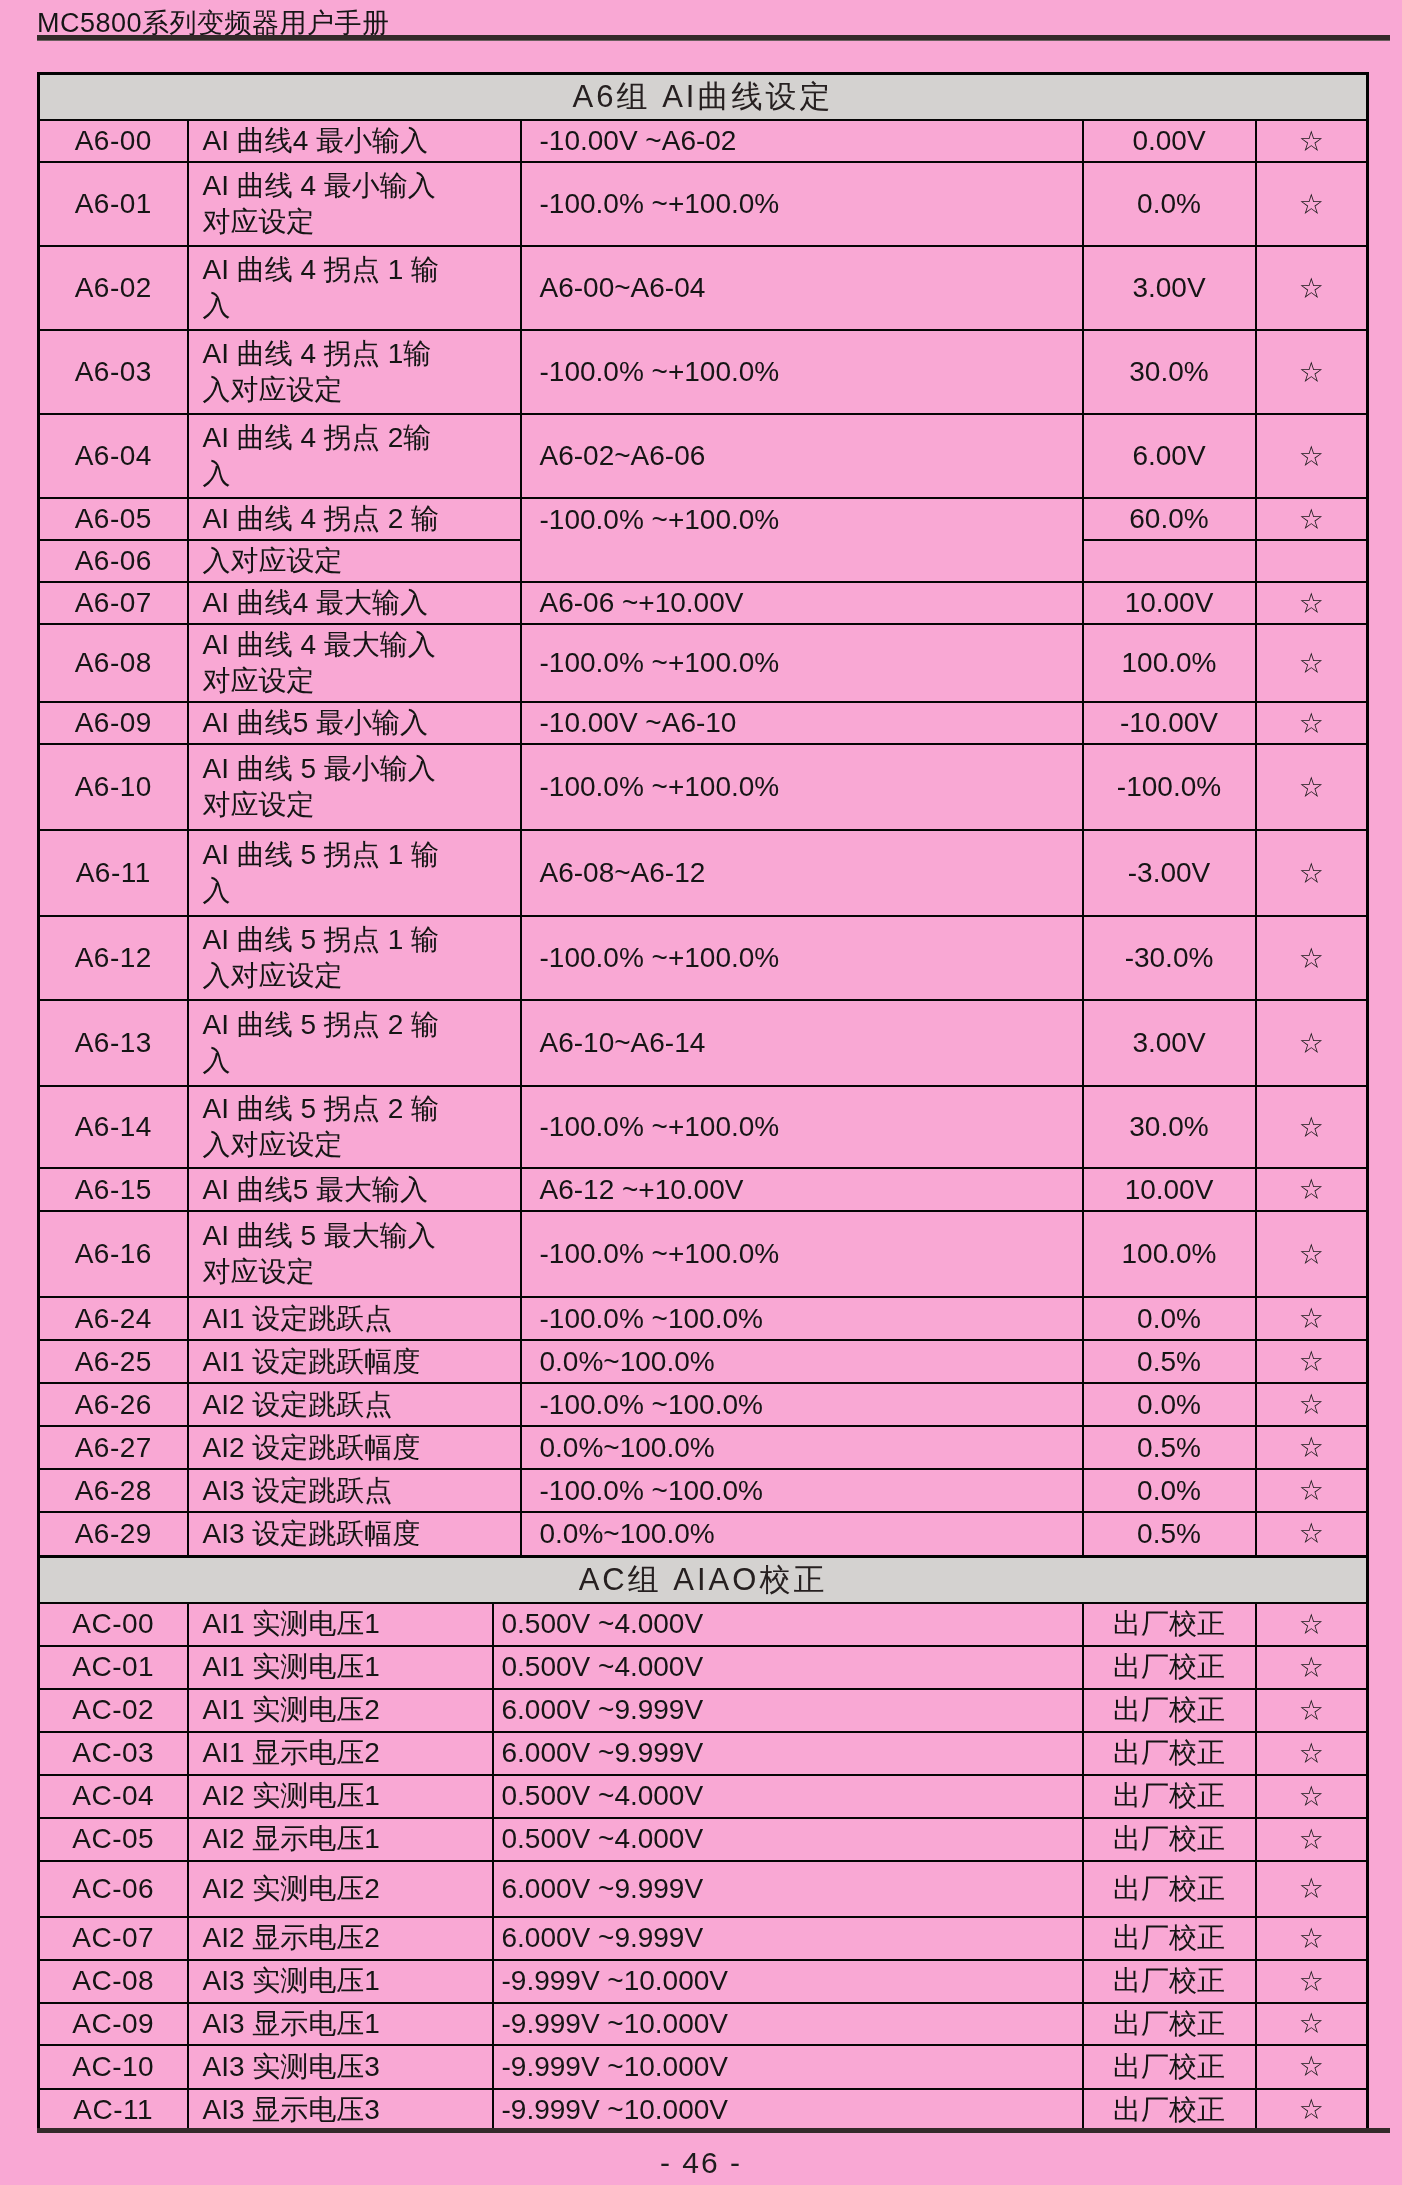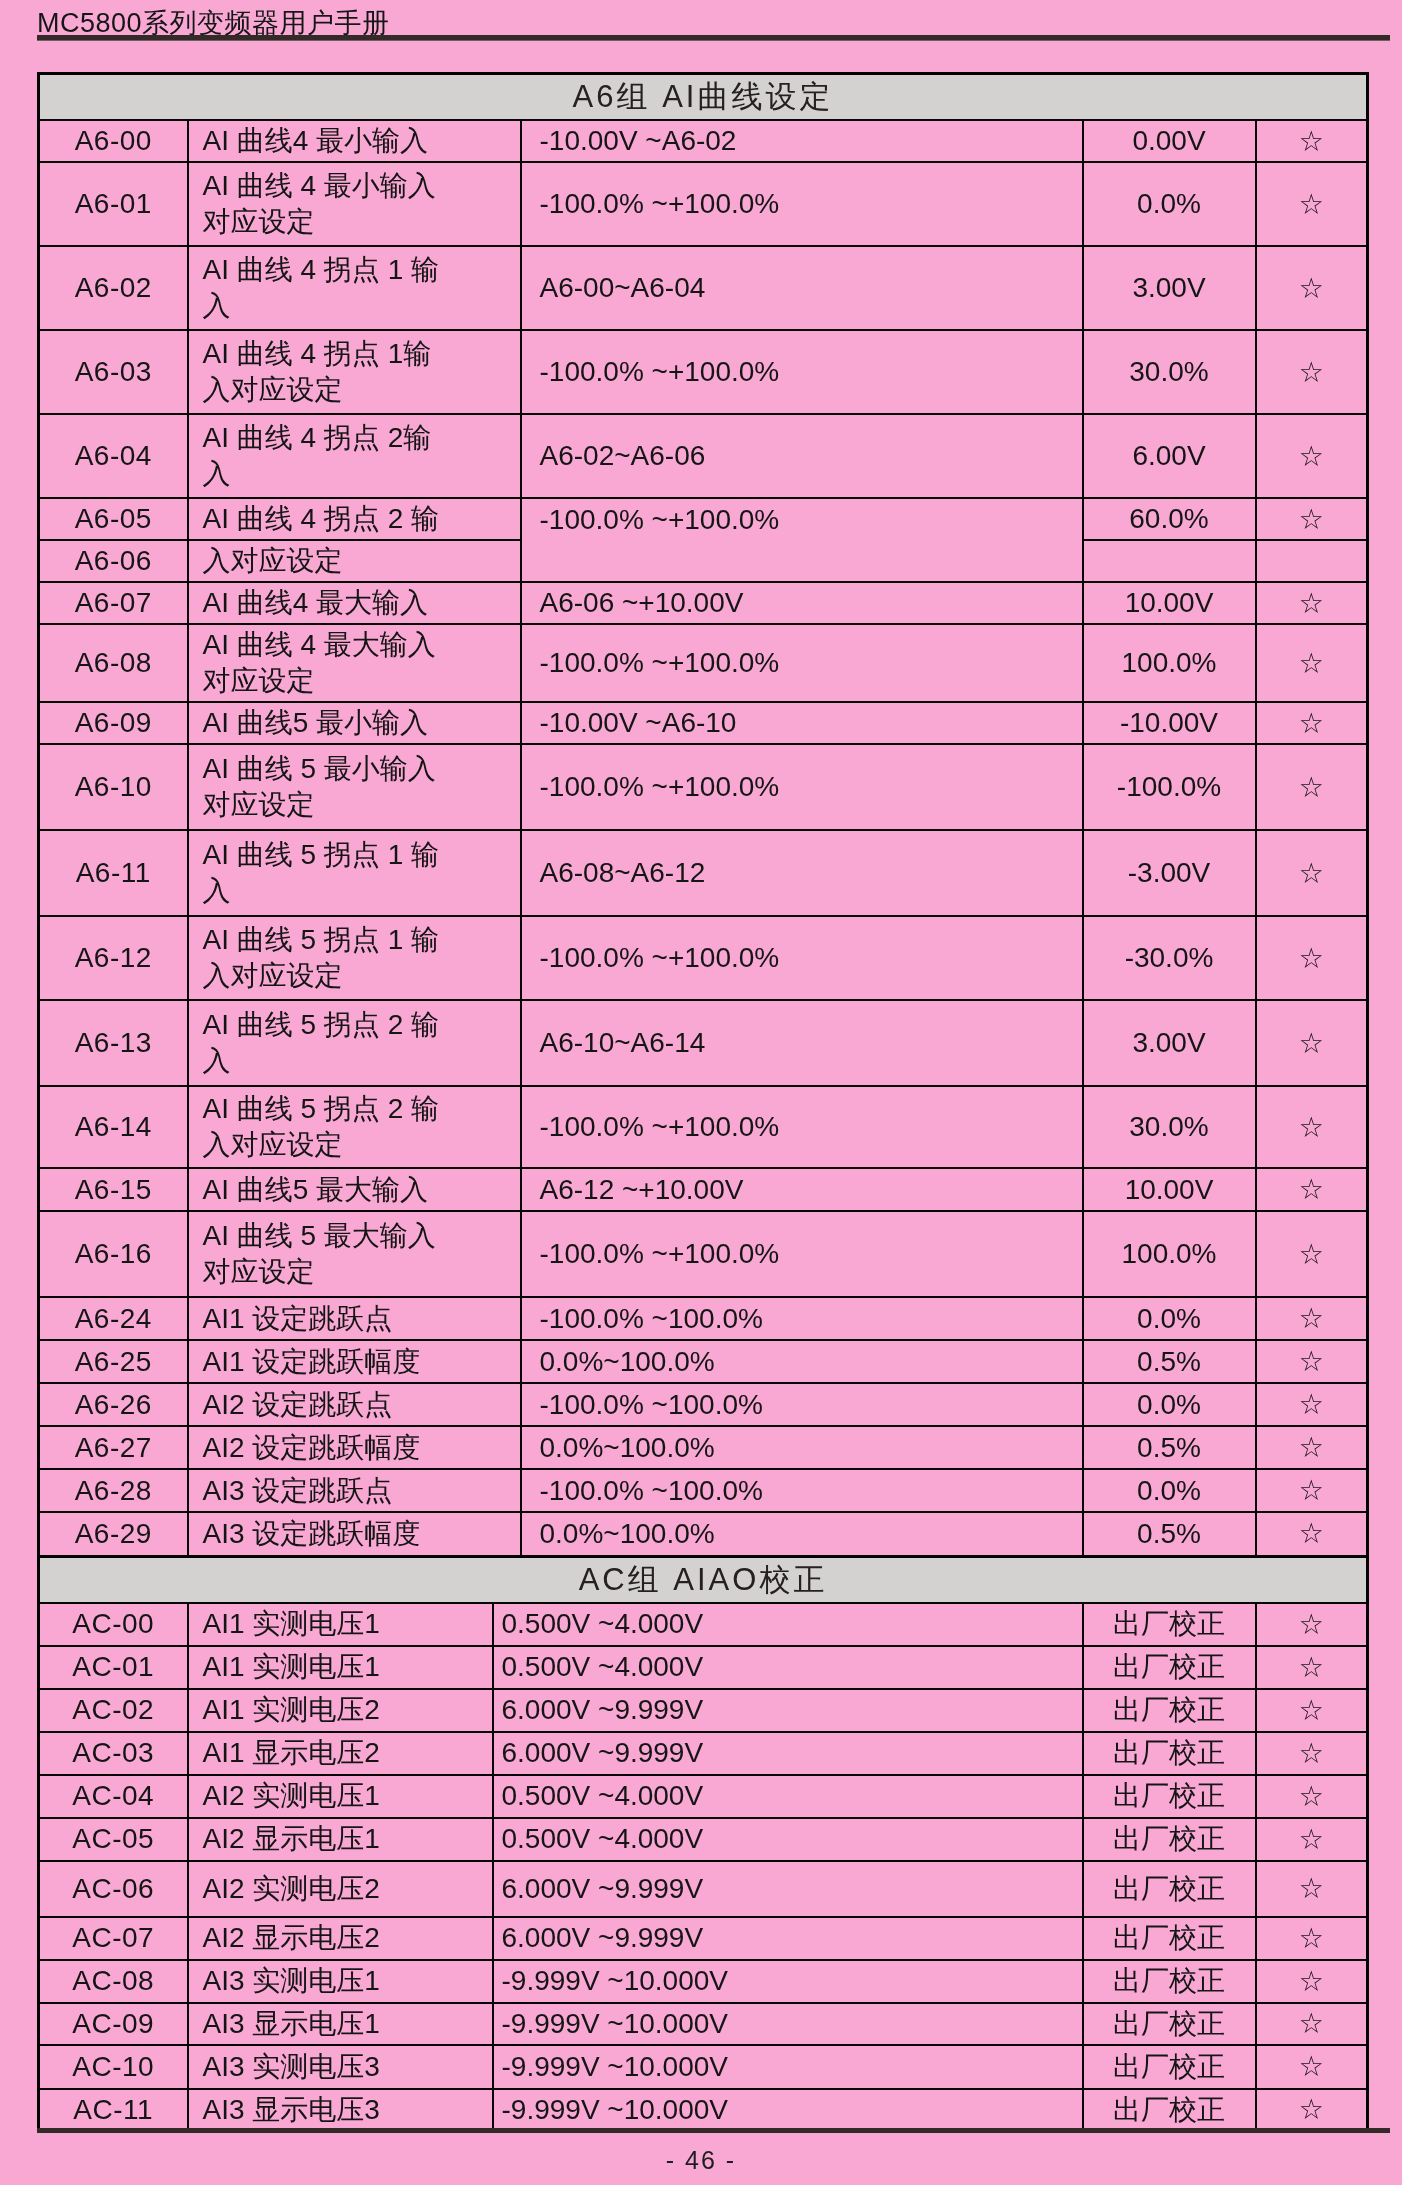--- a/index.html
+++ b/index.html
@@ -33,21 +33,21 @@
   .c-range{padding-left:18px;line-height:34px;}
   .t-ac .c-range{padding-left:8px;}
   .c-range.top{vertical-align:top;padding-top:4px;}
   .c-def{text-align:center;}
   .c-star{text-align:center;font-size:31px;color:#2b2b2b;}
   .ftr-rule{
     position:absolute;left:37px;top:2128px;width:1353px;height:5px;background:#342a2a;
   }
   .page-num{
     position:absolute;left:0;top:2146px;width:1402px;text-align:center;
-    font-size:25px;color:#1d1d1d;letter-spacing:2px;
+    font-size:30px;color:#1d1d1d;letter-spacing:2px;
   }
 </style>
 </head>
 <body>
 
 <div class="page">
 
   <div class="hdr-title">MC5800系列变频器用户手册</div>
   <div class="hdr-rule"></div>
 

